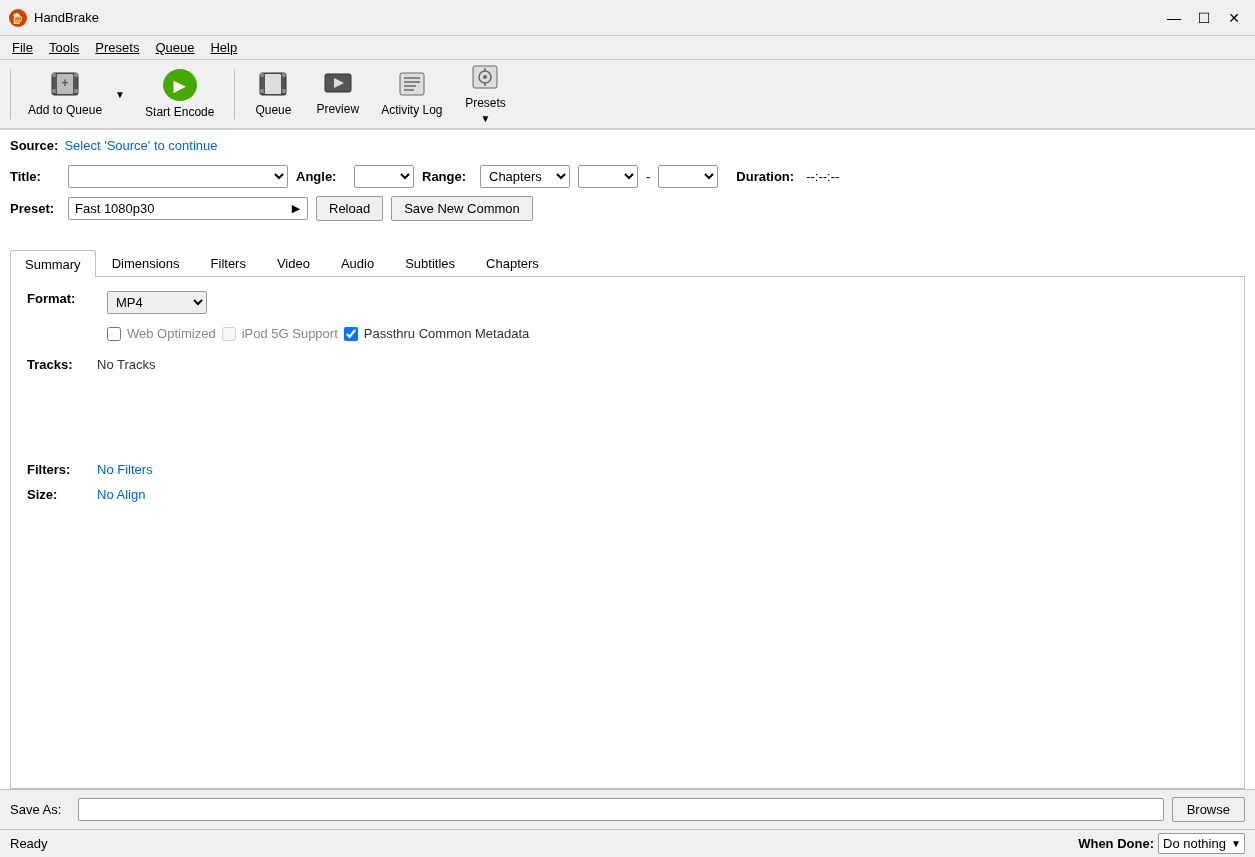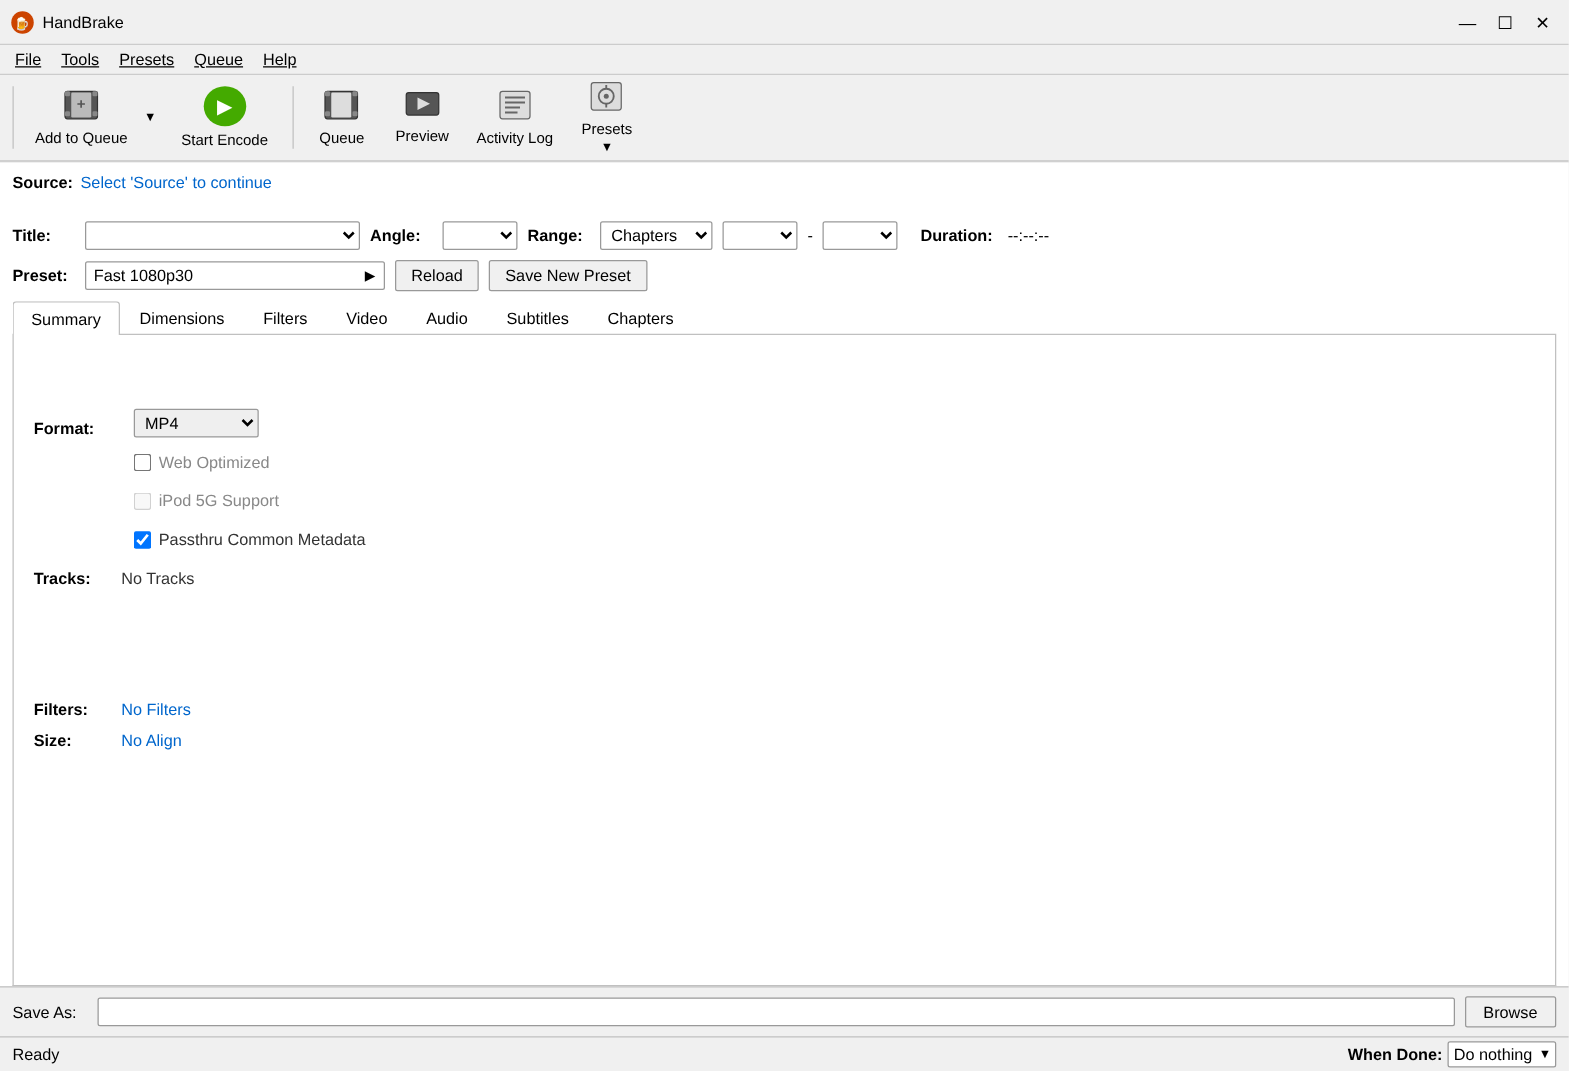--- a/index.html
+++ b/index.html
@@ -176,21 +176,21 @@
       display: flex;
       flex-direction: column;
       padding: 8px 10px 0 10px;
       overflow: hidden;
     }
 
     
     .source-row {
       display: flex;
       align-items: center;
-      margin-bottom: 24px;
+      margin-bottom: 12px;
     }
     .source-row .label { font-weight: bold; margin-right: 6px; }
     .source-link { color: #0066cc; text-decoration: none; }
 
     
     .form-row {
       display: flex;
       align-items: center;
       margin-bottom: 8px;
       gap: 8px;
@@ -262,53 +262,53 @@
     }
     .tab {
       padding: 5px 14px;
       cursor: pointer;
       border: 1px solid transparent;
       border-bottom: none;
       font-size: 13px;
       background: transparent;
       border-radius: 3px 3px 0 0;
       margin-right: 1px;
+      margin-top: 21px;
     }
     .tab.active {
       background: #fff;
       border-color: #c0c0c0;
       border-bottom-color: #fff;
       margin-bottom: -1px;
     }
 
     
     .tab-content {
       border: 1px solid #c0c0c0;
       border-top: none;
       flex: 1;
       padding: 14px 16px;
       overflow-y: auto;
       background: #fff;
     }
 
     .format-row {
       display: flex;
-      align-items: flex-end;
+      align-items: flex-start;
       margin-bottom: 12px;
       gap: 10px;
-      margin-top: 45px;
     }
     .format-label { font-weight: bold; min-width: 70px; }
     .format-select { width: 100px; padding: 2px 4px; border: 1px solid #999; font-size: 13px; border-radius: 2px; }
 
     .checkbox-group {
       margin-left: 80px;
       display: flex;
-      flex-direction: column;
-      gap: 16px;
+      flex-direction: row;
+      gap: 6px;
       margin-bottom: 16px;
     }
     .checkbox-row {
       display: flex;
       align-items: center;
       gap: 6px;
     }
     .checkbox-row input[type=checkbox] {
       width: 14px;
       height: 14px;
@@ -525,21 +525,21 @@
     <span class="duration-val">--:--:--</span>
   </div>
 
   <div class="preset-row">
     <span class="form-label">Preset:</span>
     <div class="preset-input-wrap">
       <input class="preset-input" type="text" value="Fast 1080p30" style="">
       <button class="preset-arrow-btn">▶</button>
     </div>
     <button class="btn">Reload</button>
-    <button class="btn">Save New Preset</button>
+    <button class="btn">Save New Common</button>
   </div>
 
   <div class="tabs-bar">
     <button class="tab active">Summary</button>
     <button class="tab">Dimensions</button>
     <button class="tab">Filters</button>
     <button class="tab">Video</button>
     <button class="tab">Audio</button>
     <button class="tab">Subtitles</button>
     <button class="tab">Chapters</button>

